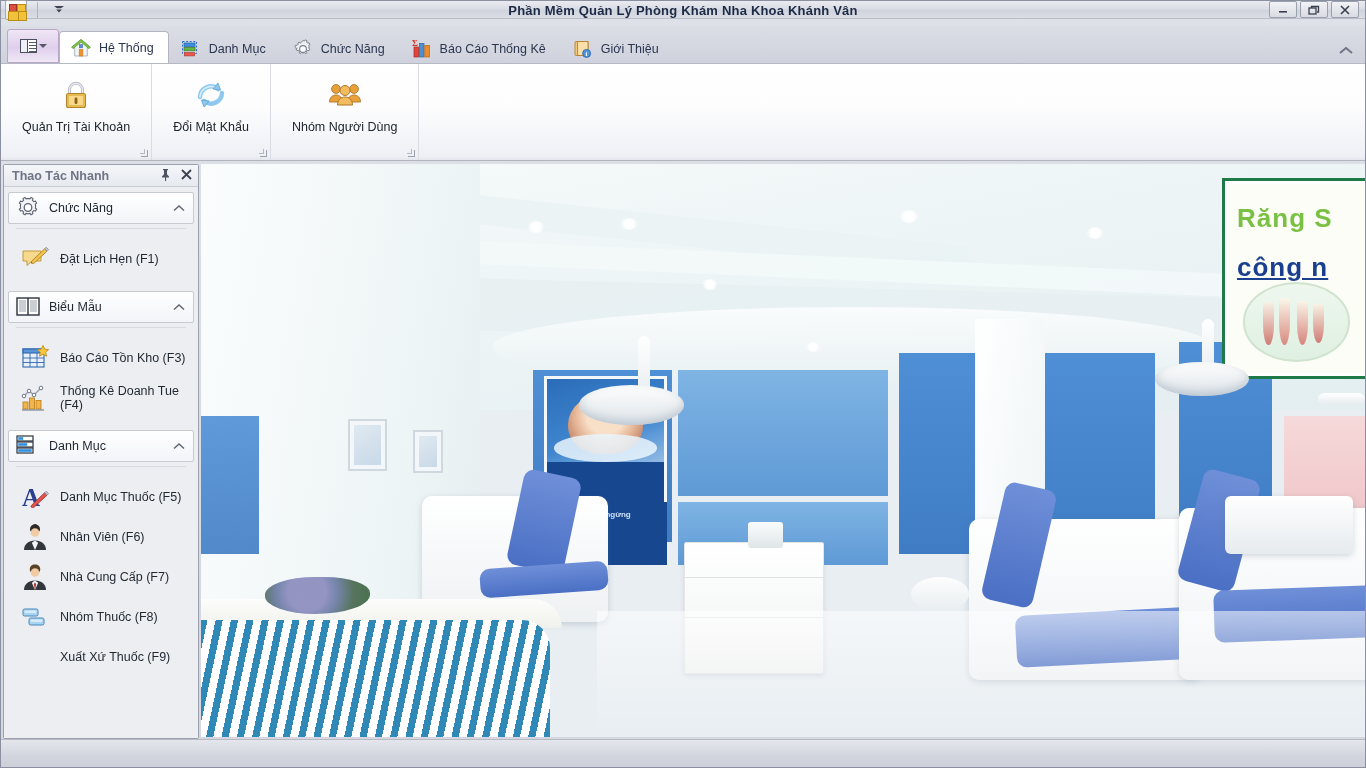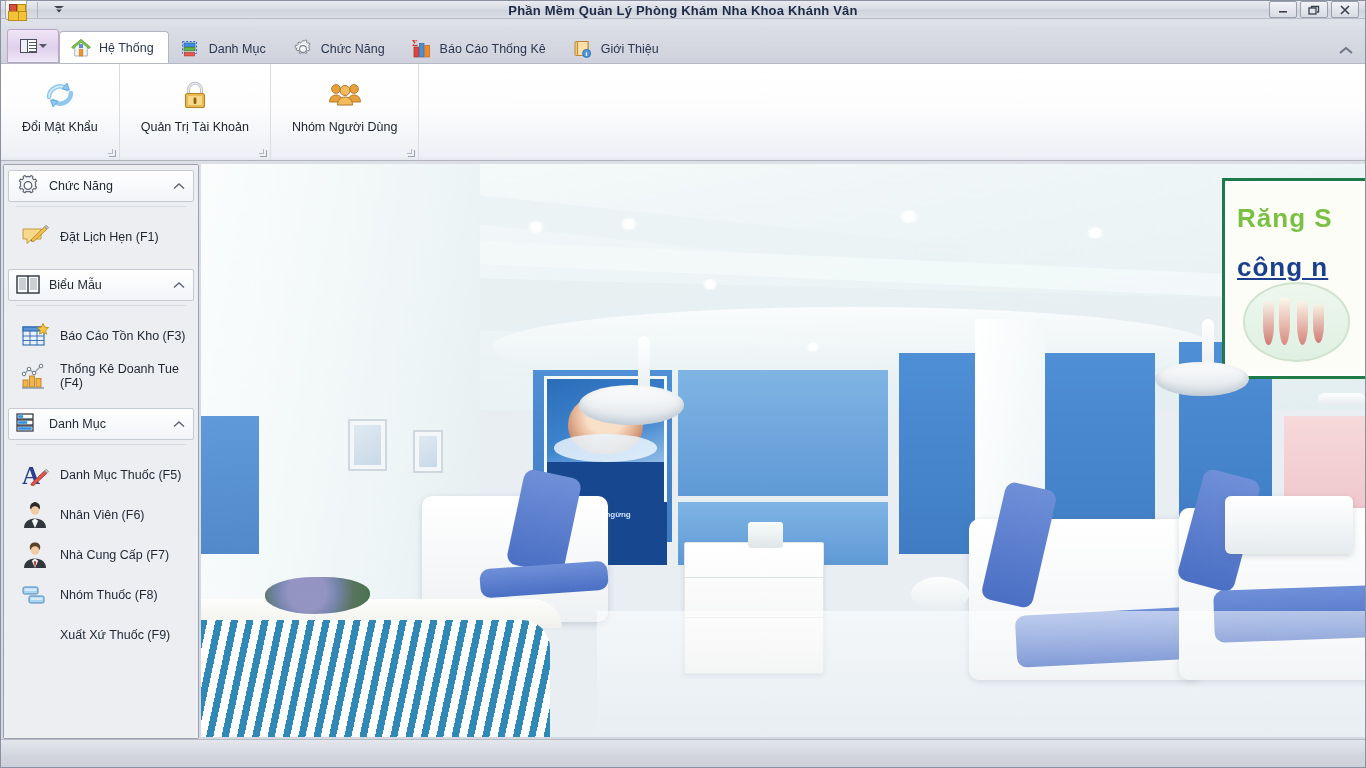--- a/index.html
+++ b/index.html
@@ -335,44 +335,44 @@
         </svg>
     </div>
   </div>
 
   <div class="ribbon">
 
     <div class="rgroup">
       <div class="rbtn">
         <span class="rbtn-ico">
           <svg width="36" height="36" viewBox="0 0 36 36">
+            <path d="M11.5 17v-4.2a6.5 6.5 0 0113 0V17" fill="none" stroke="#b9bdc6" stroke-width="3"></path>
+            <path d="M11.5 17v-4.2a6.5 6.5 0 0113 0V17" fill="none" stroke="#e8eaee" stroke-width="1.2"></path>
+            <rect x="8.5" y="16.5" width="19" height="14" rx="2" fill="#f2c14e" stroke="#b0842a" stroke-width="1.1"></rect>
+            <rect x="10.3" y="18.2" width="15.4" height="10.6" rx="1.5" fill="#f8d98a" stroke="#d2a845" stroke-width=".8"></rect>
+            <rect x="16.6" y="20.5" width="2.8" height="6.4" rx="1.2" fill="#8a6417"></rect>
+          </svg>
+        </span>
+        <span class="rbtn-lbl">Quản Trị Tài Khoản</span>
+      </div>
+      <div class="rgroup-handle"></div>
+    </div>
+
+    <div class="rgroup">
+      <div class="rbtn">
+        <span class="rbtn-ico">
+          <svg width="36" height="36" viewBox="0 0 36 36">
             <path d="M7 20a11 11 0 0118-8" fill="none" stroke="#8fc8ee" stroke-width="4.5" stroke-linecap="round"></path>
             <path d="M29 16a11 11 0 01-18 8" fill="none" stroke="#8fc8ee" stroke-width="4.5" stroke-linecap="round"></path>
             <path d="M7 20a11 11 0 0118-8" fill="none" stroke="#d8eefa" stroke-width="1.6" stroke-linecap="round"></path>
             <path d="M25 6l2.5 7-7.5-1 5-6z" fill="#8fc8ee" stroke="#5ba3d4" stroke-width=".8"></path>
             <path d="M11 30l-2.5-7 7.5 1-5 6z" fill="#8fc8ee" stroke="#5ba3d4" stroke-width=".8"></path>
           </svg>
         </span>
         <span class="rbtn-lbl">Đổi Mật Khẩu</span>
-      </div>
-      <div class="rgroup-handle"></div>
-    </div>
-
-    <div class="rgroup">
-      <div class="rbtn">
-        <span class="rbtn-ico">
-          <svg width="36" height="36" viewBox="0 0 36 36">
-            <path d="M11.5 17v-4.2a6.5 6.5 0 0113 0V17" fill="none" stroke="#b9bdc6" stroke-width="3"></path>
-            <path d="M11.5 17v-4.2a6.5 6.5 0 0113 0V17" fill="none" stroke="#e8eaee" stroke-width="1.2"></path>
-            <rect x="8.5" y="16.5" width="19" height="14" rx="2" fill="#f2c14e" stroke="#b0842a" stroke-width="1.1"></rect>
-            <rect x="10.3" y="18.2" width="15.4" height="10.6" rx="1.5" fill="#f8d98a" stroke="#d2a845" stroke-width=".8"></rect>
-            <rect x="16.6" y="20.5" width="2.8" height="6.4" rx="1.2" fill="#8a6417"></rect>
-          </svg>
-        </span>
-        <span class="rbtn-lbl">Quản Trị Tài Khoản</span>
       </div>
       <div class="rgroup-handle"></div>
     </div>
 
 
     <div class="rgroup">
       <div class="rbtn">
         <span class="rbtn-ico">
           <svg width="36" height="36" viewBox="0 0 36 36">
             <circle cx="9" cy="12" r="4.4" fill="#e8a13a" stroke="#b0742a" stroke-width=".9"></circle>
@@ -384,20 +384,35 @@
           </svg>
         </span>
         <span class="rbtn-lbl">Nhóm Người Dùng</span>
       </div>
       <div class="rgroup-handle"></div>
     </div>
 
   </div>
 
   <div class="sidebar">
+    <div class="sb-title">
+      <span>Thao Tác Nhanh</span>
+      <span class="sb-title-actions">
+        <span>
+          <svg width="11" height="13" viewBox="0 0 11 13">
+              <path d="M3 1h5v1.2H7v4l2 2.2v1H6.1V13H5V9.4H2v-1l2-2.2v-4H3V1z" fill="#4e5463"></path>
+            </svg>
+        </span>
+        <span>
+          <svg width="11" height="11" viewBox="0 0 11 11">
+              <path d="M1 1l9 9M10 1l-9 9" stroke="#3c4250" stroke-width="1.8"></path>
+            </svg>
+        </span>
+      </span>
+    </div>
 
     <div class="sb-body">
 
       <div class="sb-group-head">
         <span class="sb-gico">
           <svg width="26" height="24" viewBox="0 0 26 24">
             <path d="M13 2.4l1.9.45 1.1-1.35 1.9 1.05-.45 1.75 1.35 1.35 1.75-.45 1.05 1.9-1.35 1.1.45 1.9-.45 1.9 1.35 1.1-1.05 1.9-1.75-.45-1.35 1.35.45 1.75-1.9 1.05-1.1-1.35-1.9.45-1.9-.45-1.1 1.35-1.9-1.05.45-1.75-1.35-1.35-1.75.45-1.05-1.9 1.35-1.1-.45-1.9.45-1.9-1.35-1.1 1.05-1.9 1.75.45 1.35-1.35-.45-1.75 1.9-1.05 1.1 1.35L13 2.4z" fill="#f4f5f8" stroke="#5e6472" stroke-width="1.1"></path>
             <circle cx="13" cy="11.5" r="3.8" fill="#fff" stroke="#5e6472" stroke-width="1.3"></circle>
           </svg>
         </span>

